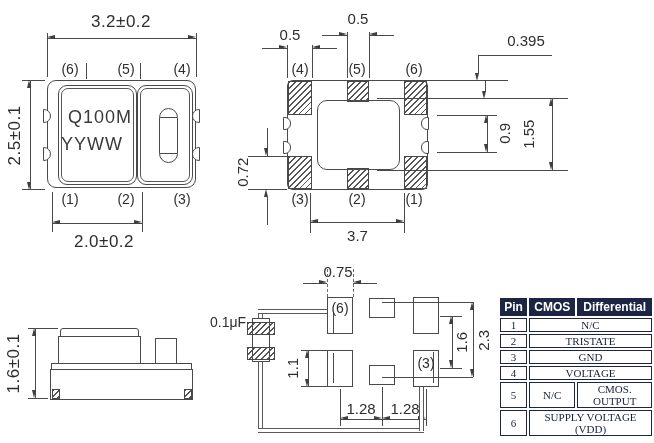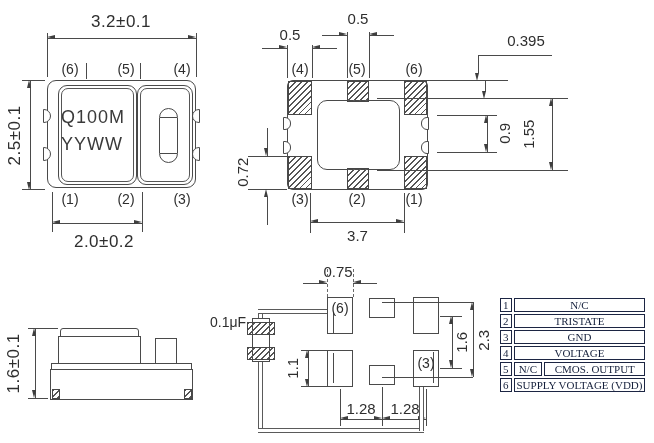--- a/index.html
+++ b/index.html
@@ -32,21 +32,21 @@
   .pintable td{border:1.6px solid #1c2543;text-align:center;color:#15203c;
                font-family:"Liberation Serif",serif;font-size:11px;padding:0 2px;height:12px}
 </style>
 </head>
 <body>
 
 <div id="canvas">
 
   <div>
 
-    <div class="lbl big" style="left:61px;top:13px;width:120px">3.2±0.1</div>
+    <div class="lbl big" style="left:61px;top:13px;width:120px">3.2±0.2</div>
     <div class="vl" style="left:47px;top:33px;height:44px"></div>
     <div class="vl" style="left:196px;top:33px;height:44px"></div>
     <div class="hl" style="left:47px;top:38px;width:149px"></div>
     <div class="aL" style="left:47px;top:35.4px"></div>
     <div class="aR" style="left:188px;top:35.4px"></div>
 
     <div class="lbl big rot" style="left:-25px;top:126px;width:80px">2.5±0.1</div>
     <div class="hl" style="left:22px;top:80px;width:23px"></div>
     <div class="hl" style="left:22px;top:189px;width:23px"></div>
     <div class="vl" style="left:30px;top:80px;height:110px"></div>
@@ -60,21 +60,21 @@
     <div class="notch" style="left:192px;top:147px;width:8px;height:14px;border-radius:7px 0 0 7px"></div>
     <div class="box thin rr" style="left:58px;top:85px;width:79px;height:100px">
         <div class="dbl-in"></div>
       </div>
     <div class="box thin rr" style="left:137px;top:85px;width:56px;height:100px">
         <div class="dbl-in"></div>
       </div>
     <div class="box thin" style="left:159px;top:108px;width:19px;height:55px;border-radius:10px"></div>
     <div class="hl" style="left:160px;top:117px;width:17px"></div>
     <div class="hl" style="left:160px;top:153px;width:17px"></div>
-    <div class="mark" style="left:61px;top:107px;width:62px">Q100M</div>
+    <div class="mark" style="left:61px;top:107px;width:78px">Q100M</div>
     <div class="mark" style="left:61px;top:134px;width:60px">YYWW</div>
 
     <div class="lbl pin" style="left:56px;top:62px;width:28px">(6)</div>
     <div class="lbl pin" style="left:112px;top:62px;width:28px">(5)</div>
     <div class="lbl pin" style="left:168px;top:62px;width:28px">(4)</div>
     <div class="lbl pin" style="left:56px;top:192px;width:28px">(1)</div>
     <div class="lbl pin" style="left:112px;top:192px;width:28px">(2)</div>
     <div class="lbl pin" style="left:168px;top:192px;width:28px">(3)</div>
     <div class="vl" style="left:86px;top:63px;height:16px"></div>
     <div class="vl" style="left:140px;top:63px;height:16px"></div>
@@ -239,20 +239,25 @@
     <div class="trh" style="left:258px;top:428px;width:166px"></div>
     <div class="trv" style="left:419px;top:387px;height:44px"></div>
     <div class="box thin" style="left:252px;top:318px;width:18px;height:44px"></div>
     <div class="hatch" style="left:247px;top:322px;width:28px;height:13px"></div>
     <div class="hatch" style="left:247px;top:347px;width:28px;height:13px"></div>
     <div class="lbl" style="left:206px;top:315px;width:44px;font-size:14px">0.1μF</div>
   </div>
 
   <table class="pintable">
     <tbody>
+        <tr>
+      <th style="width:20px">Pin</th>
+      <th style="width:44px">CMOS</th>
+      <th style="width:76px">Differential</th>
+    </tr>
     <tr>
       <td>1</td>
       <td colspan="2">N/C</td>
     </tr>
     <tr>
       <td>2</td>
       <td colspan="2">TRISTATE</td>
     </tr>
     <tr>
       <td>3</td>

